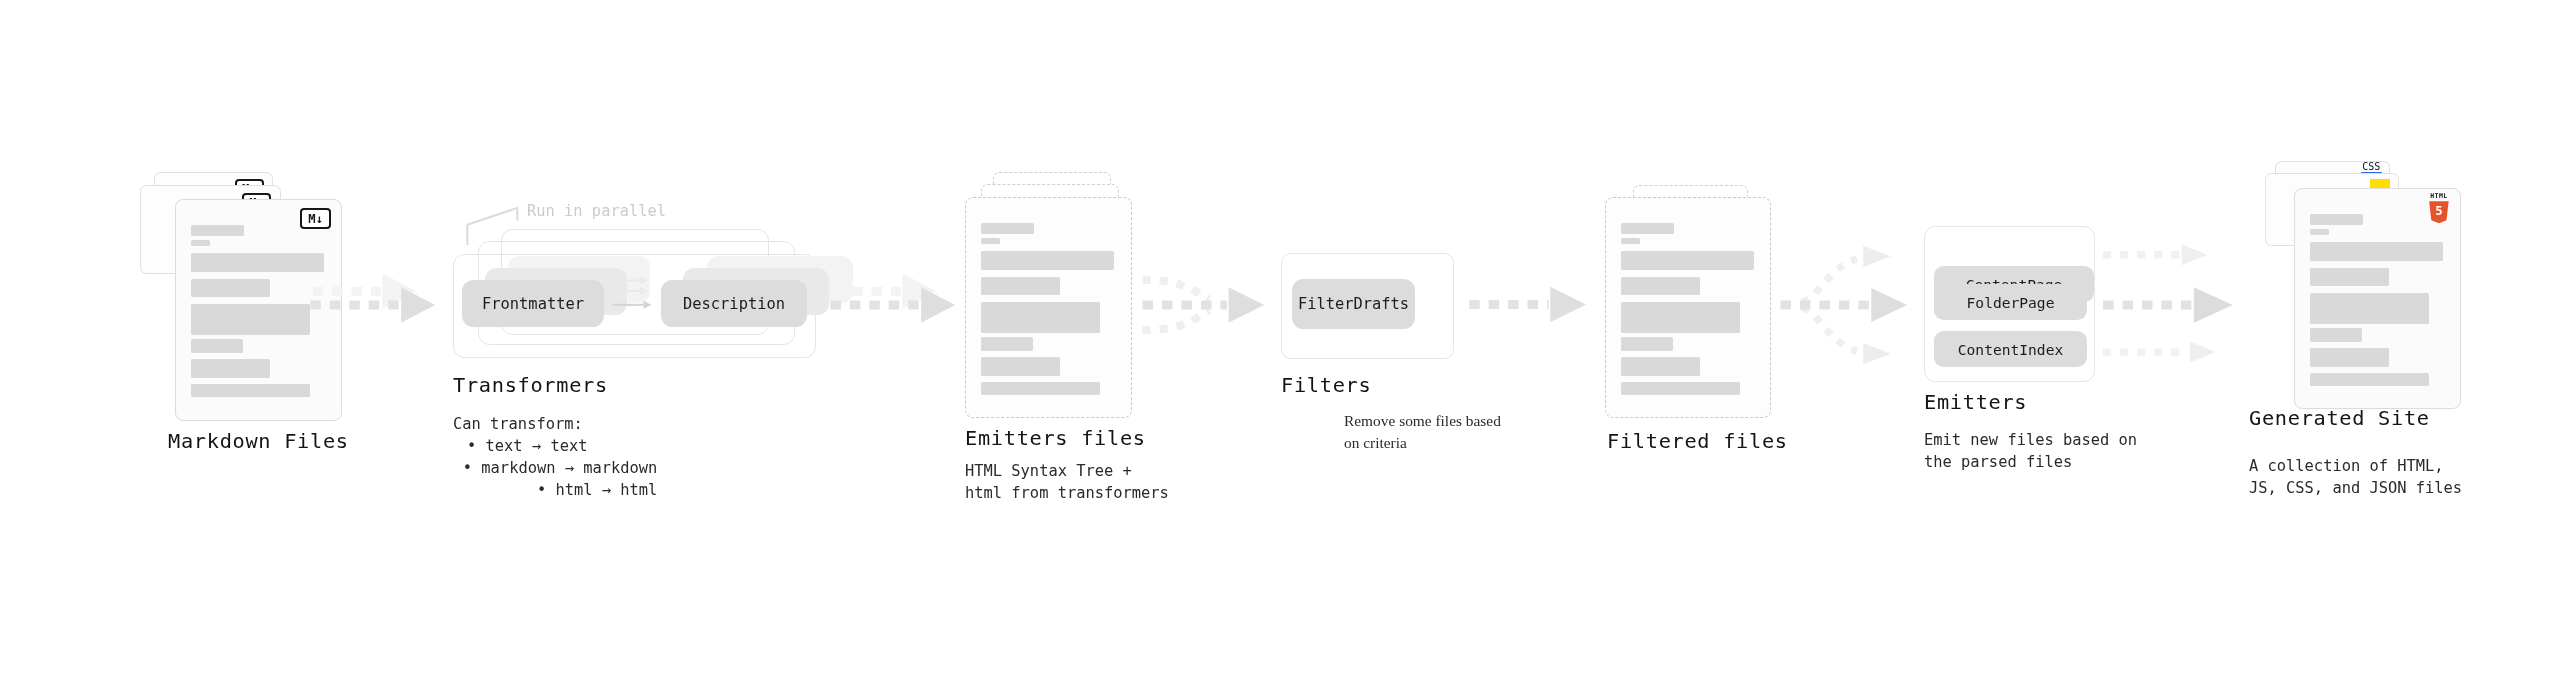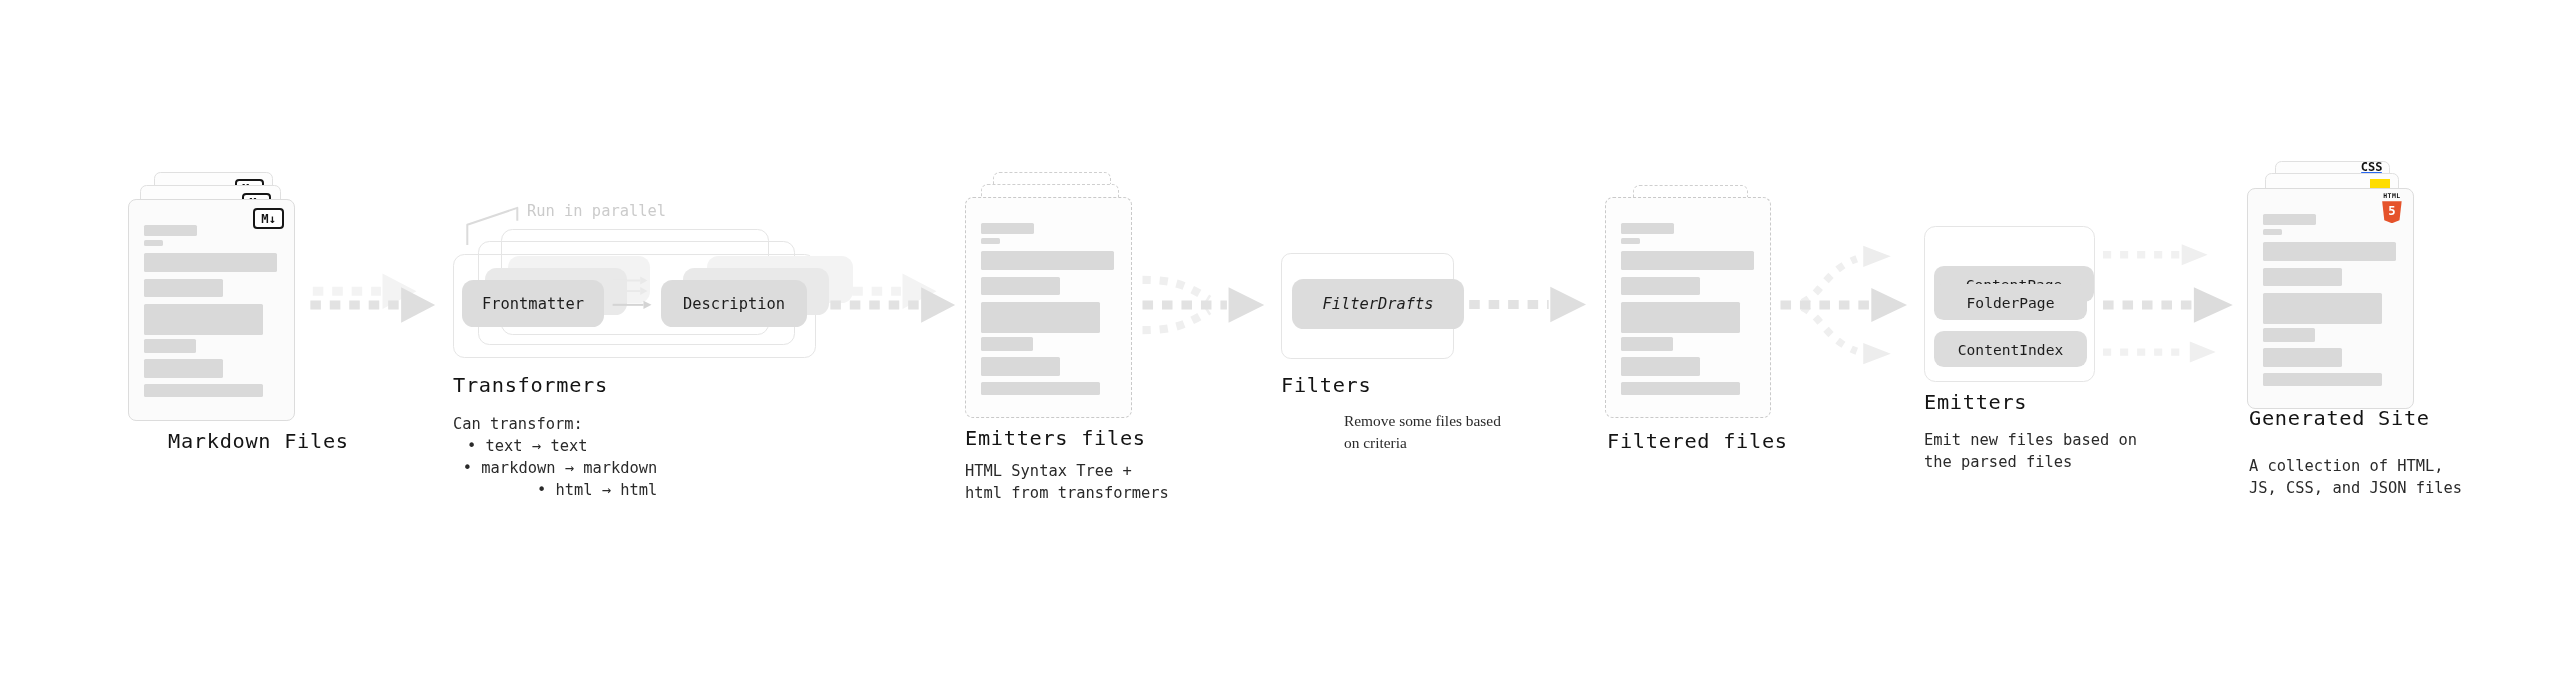--- a/index.html
+++ b/index.html
@@ -1,39 +1,39 @@
 <!DOCTYPE html>
 <html style="font-size:13px"><head>
 <meta charset="utf-8">
 <style>
   html,body{margin:0;padding:0;background:#fff;}
   .canvas{position:relative;width:2576px;height:681px;background:#ffffff;overflow:hidden;
           font-family:"DejaVu Sans Mono", monospace;}
   .abs{position:absolute;}
-  .card{position:absolute;background:#fbfbfb;border:1.6px solid #dcdcdc;border-radius:8.1px;box-sizing:border-box;}
+  .card{position:absolute;background:#fbfbfb;border:1.6px solid #dcdcdc;border-radius:8.1px;box-sizing:border-box;margin-left:47px;}
   .backcard{position:absolute;background:#fdfdfd;border:1.6px solid #e0e0e0;border-radius:6.5px;box-sizing:border-box;}
   .dcard{position:absolute;background:#fdfdfd;border:1.6px dashed #c9c9c9;border-radius:8.1px;box-sizing:border-box;}
   .dback{position:absolute;background:#ffffff;border:1.6px dashed #cfcfcf;border-radius:6.5px;box-sizing:border-box;}
   .badge{position:absolute;border:2.4px solid #161616;border-radius:4.1px;background:#fff;color:#161616;
          font-weight:bold;font-size:12.2px;display:flex;align-items:center;justify-content:center;box-sizing:border-box;}
   .bars{position:absolute;left:15.4px;top:25px;}
   .bar{background:#d9d9d9;border-radius:1.6px;}
   .obox{position:absolute;border:1.6px solid #e5e5e5;border-radius:11.4px;box-sizing:border-box;background:transparent;}
   .pill{position:absolute;background:#dcdcdc;border-radius:11.4px;display:flex;align-items:center;justify-content:center;
         font-size:15.4px;color:#1c1c1c;white-space:nowrap;box-sizing:border-box;}
   .ghost1{background:#e9e9e9;}
   .ghost2{background:#f3f3f3;}
   .heading{position:absolute;font-size:20.3px;letter-spacing:0.7px;color:#141414;white-space:nowrap;line-height:21px;}
   .body-text{position:absolute;font-size:15.4px;line-height:22px;color:#2a2a2a;white-space:nowrap;}
   .body-text span{display:block;}
   .note{position:absolute;font-size:15.4px;color:#cbcbcb;white-space:nowrap;}
   svg{position:absolute;overflow:visible;}
   
   .css-ic{position:absolute;right:7.3px;top:2.4px;width:21px;text-align:center;}
-  .css-word{font-size:12px;font-weight:bold;color:#111;line-height:6.5px;letter-spacing:0;}
+  .css-word{font-size:10px;font-weight:normal;color:#111;line-height:6.5px;letter-spacing:0;}
   .css-bar{height:2.4px;background:#2767f2;margin-top:0.8px;border-radius:0.8px;}
   .js-ic{position:absolute;right:8.1px;top:4.9px;width:19.5px;height:9px;background:#ffdd00;}
   .html5{position:absolute;right:10.6px;top:4.1px;width:21px;text-align:center;}
   .html5-word{font-size:6.5px;font-weight:bold;color:#111;line-height:7.3px;letter-spacing:0.4px;}
   .shield{width:19.5px;height:22px;margin:0.8px auto 0;background:#e5532b;color:#fff;font-weight:bold;font-size:12.2px;
           line-height:20.3px;text-align:center;clip-path:polygon(0 0,100% 0,89% 87%,50% 100%,11% 87%);}
 </style>
 </head>
 <body>
 
@@ -140,21 +140,21 @@
 
   <svg style="left:1136px;top:256px;" width="138" height="98" viewBox="0 0 170 120">
     <path d="M8,29 C45,29 62,35 90,53" fill="none" stroke="#efefef" stroke-width="10" stroke-dasharray="10 11"></path>
     <path d="M8,91 C45,91 62,85 90,67" fill="none" stroke="#efefef" stroke-width="10" stroke-dasharray="10 11"></path>
     <line x1="8" y1="60" x2="112" y2="60" stroke="#e2e2e2" stroke-width="11" stroke-dasharray="13 11"></line>
     <polygon points="114,38 158,60 114,82" fill="#dedede"></polygon>
   </svg>
 
   <div class="abs">
     <div class="obox" style="left:1281px;top:253px;width:173px;height:106px;border-radius:9.8px;"></div>
-    <div class="pill" style="left:1292px;top:279px;width:172px;height:50px;font-style:italic;">FilterDrafts</div>
+    <div class="pill" style="left:1292px;top:279px;width:123px;height:50px;">FilterDrafts</div>
     <div class="heading" style="left:1281px;top:375px;">Filters</div>
     <div class="body-text" style="left:1344px;top:410px;font-family:Liberation Serif, serif;">
       <span>Remove some files based</span>
       <span>on criteria</span>
     </div>
   </div>
 
   <svg style="left:1461px;top:268px;" width="134" height="73" viewBox="0 0 165 90">
     <line x1="10" y1="45" x2="108" y2="45" stroke="#e2e2e2" stroke-width="11" stroke-dasharray="13 11"></line>
     <polygon points="110,23 154,45 110,67" fill="#dedede"></polygon>

